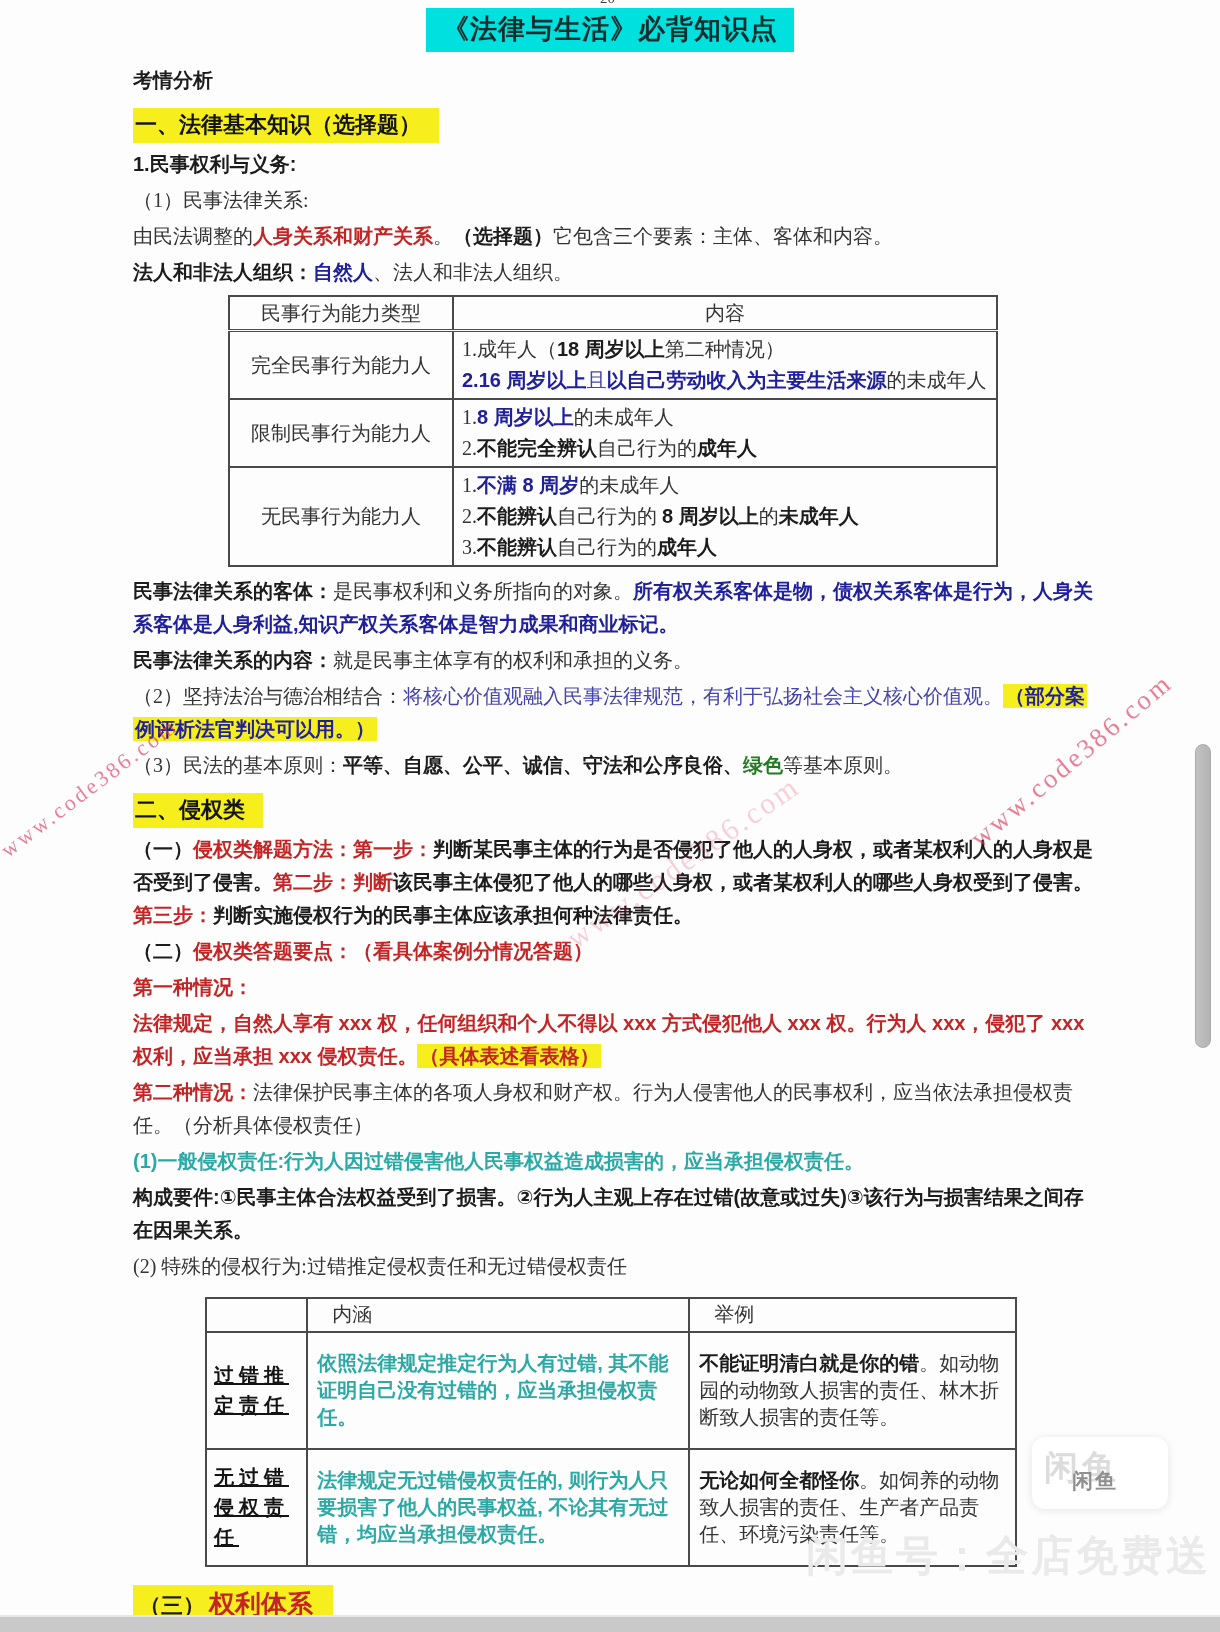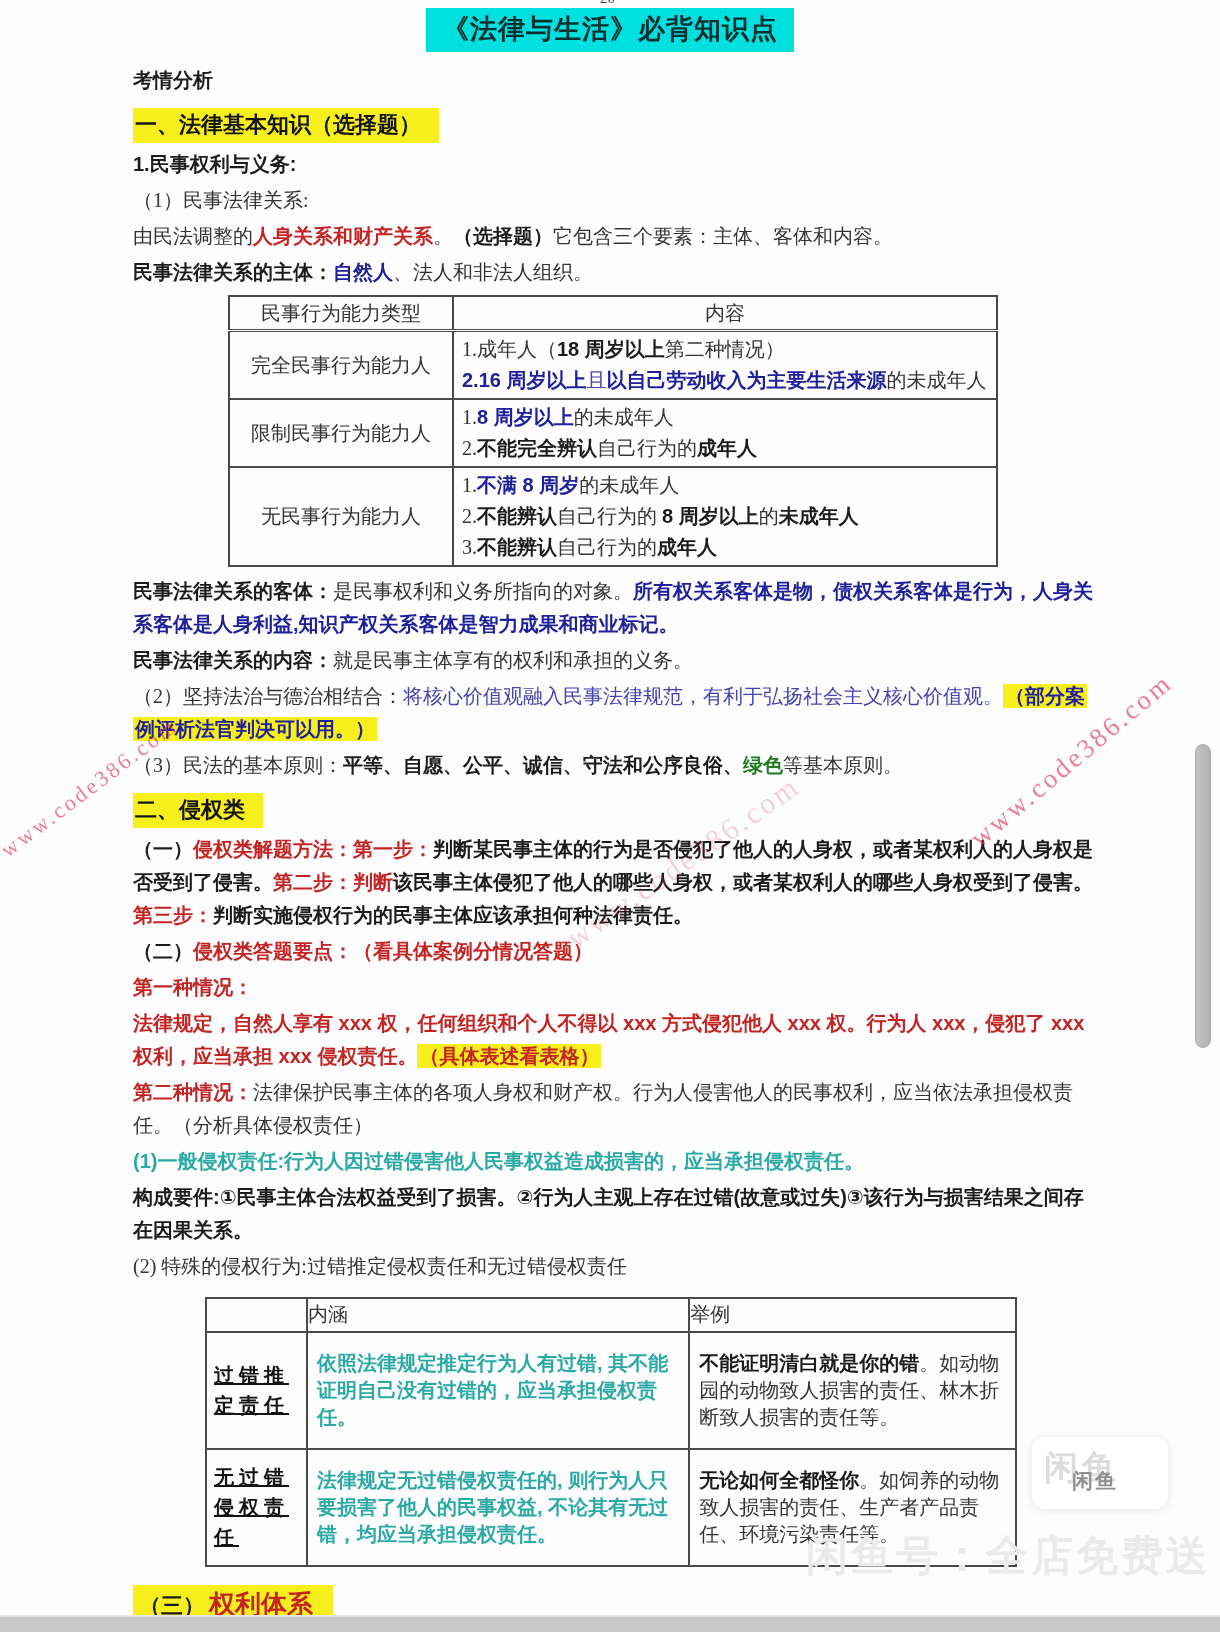--- a/index.html
+++ b/index.html
@@ -46,21 +46,21 @@
 
   .tbl-capacity{ margin:6px 0 8px 95px; width:770px; font-size:20px; }
   .tbl-capacity th{ font-weight:normal; font-family:"Liberation Serif",serif; color:#333;
       height:30px; text-align:center; border-bottom:3px double #4a4a4a;}
   .tbl-capacity td.lab{ width:220px; text-align:center; color:#333; }
   .tbl-capacity td.cnt{ padding:2px 8px; }
   .tbl-capacity .line{ line-height:31px; }
 
   .tbl-tort{ margin:14px 0 10px 72px; width:812px; font-size:20px; }
   .tbl-tort th{ font-weight:normal;font-family:Liberation Sans, sans-serif;color:#333;
-      height:32px;text-align:left;padding:0 0; }
+      height:32px;text-align:left;padding:0 24px; }
   .tbl-tort td{ padding:17px 9px; vertical-align:middle; }
   .tbl-tort td.lab{ width:88px; padding:3px 7px; }
   .tbl-tort td.lab span{
       font:bold 20px/30px "Liberation Sans","DejaVu Sans",sans-serif;color:#141414;
       text-decoration:underline; letter-spacing:5px; }
   .tbl-tort td.c2{ width:378px; line-height:27px; }
   .tbl-tort td.c3{ width:320px; line-height:27px; }
 
   .tbl-rights{ margin:10px 0 0 -10px; width:990px; font-size:20px; }
   .tbl-rights th{ font-weight:normal;font-family:"Liberation Serif",serif;color:#333;
@@ -121,21 +121,21 @@
 
   <div class="para" style="margin-top:12px"><span class="b">考情分析</span></div>
 
   <div>
     <span class="h2">一、法律基本知识（选择题）</span>
   </div>
 
   <div class="para"><span class="b">1.民事权利与义务:</span></div>
   <div class="para"><span class="r">（1）民事法律关系:</span></div>
   <div class="para"><span class="r">由民法调整的</span><span class="rb">人身关系和财产关系</span><span class="r">。</span><span class="b">（选择题）</span><span class="r">它包含三个要素：主体、客体和内容。</span></div>
-  <div class="para"><span class="b">民事法律关系的主体：</span><span class="bb">自然人</span><span class="r">、法人和非法人组织。</span></div>
+  <div class="para"><span class="b">法人和非法人组织：</span><span class="bb">自然人</span><span class="r">、法人和非法人组织。</span></div>
 
   <table class="tbl-capacity">
     <tbody>
         <tr>
       <th>民事行为能力类型</th>
       <th>内容</th>
     </tr>
     <tr>
       <td class="lab">完全民事行为能力人</td>
       <td class="cnt">

